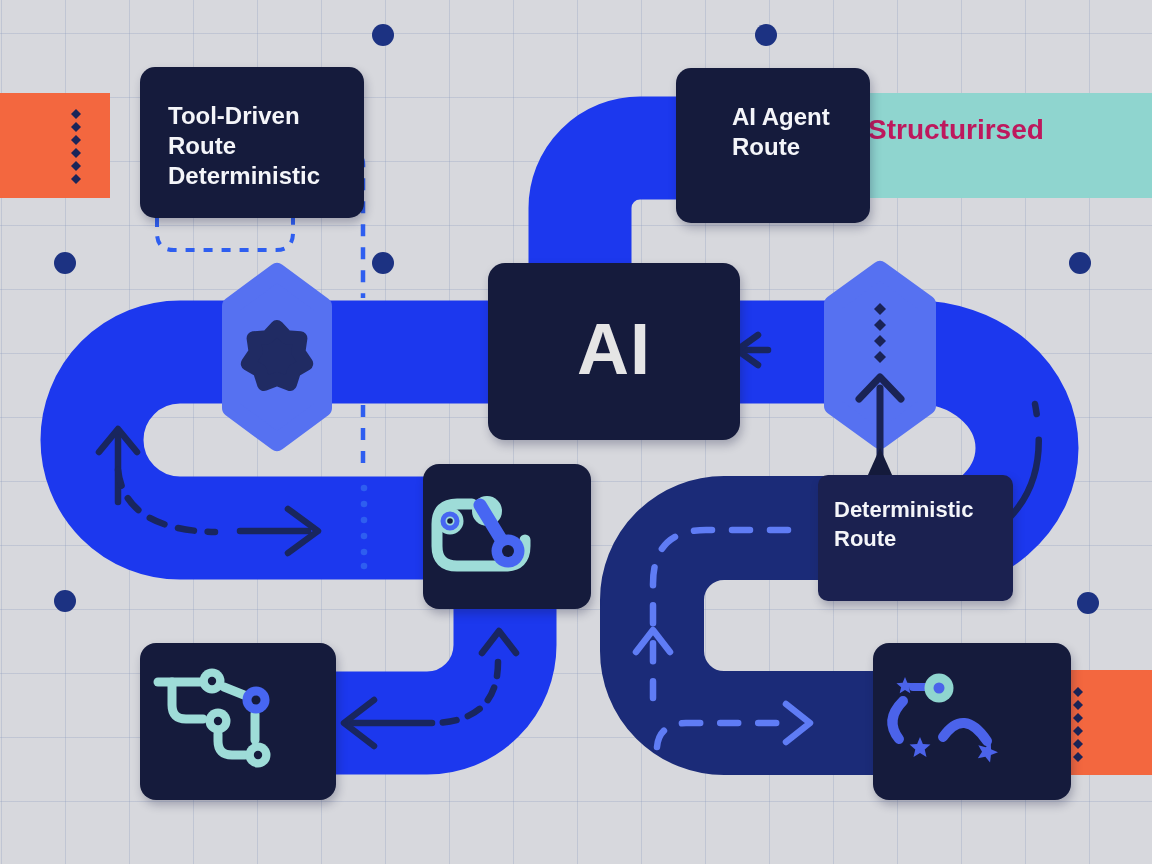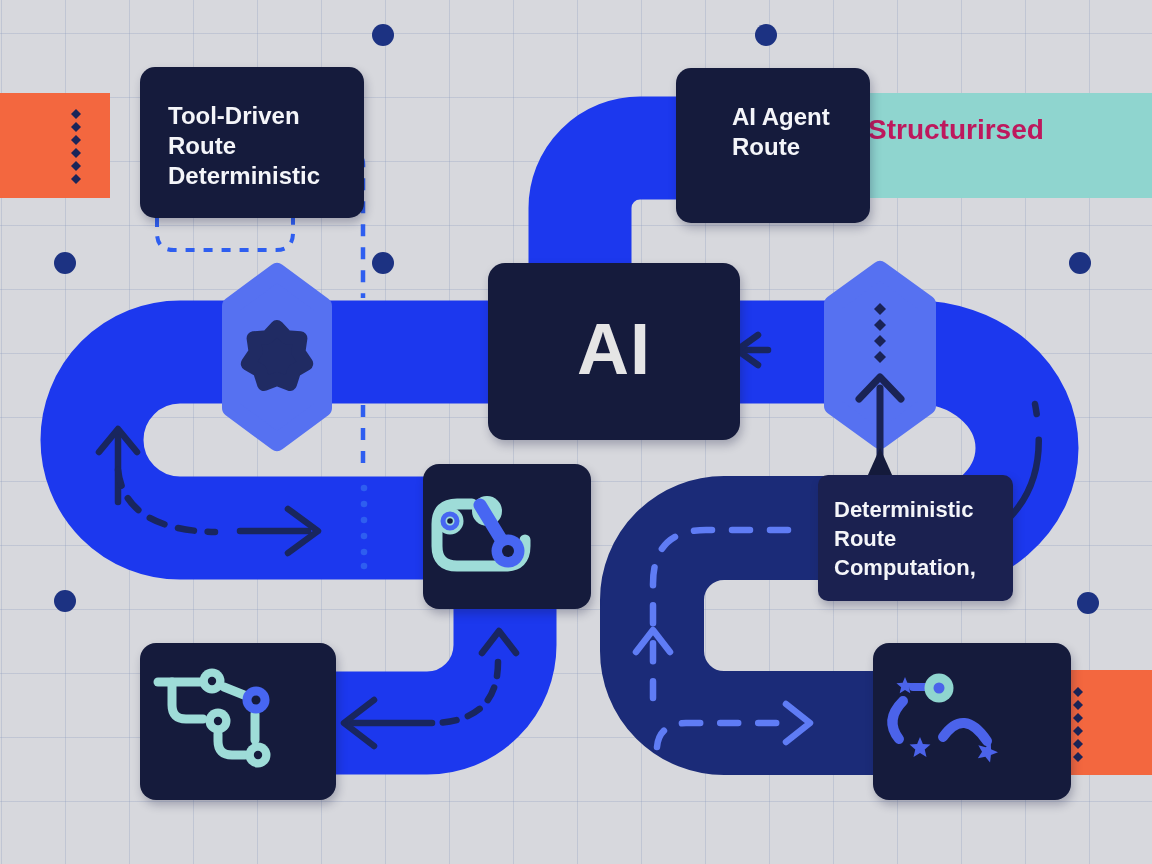--- a/index.html
+++ b/index.html
@@ -154,21 +154,20 @@
     <span class="line">Route</span>
   </div>
 
   <div class="navy-box aicore">
     <span class="ai-label">AI</span>
   </div>
 
   <div class="navy-box deter">
     <span class="line">Deterministic</span>
     <span class="line">Route</span>
-    <span class="line">Computation,</span>
   </div>
 
   <div class="navy-box iconbox-mid"></div>
   <div class="navy-box iconbox-bl"></div>
   <div class="navy-box iconbox-br"></div>
 
   <svg id="icons" class="layer" width="1152" height="864" viewBox="0 0 1152 864">
 
     <g>
       <path d="M472 504 L457 504 Q437 504 437 524 L437 546 Q437 566 457 566 L505 566 Q525 566 525 546 L525 540" fill="none" stroke="#9edcd8" stroke-width="11" stroke-linecap="round"></path>

